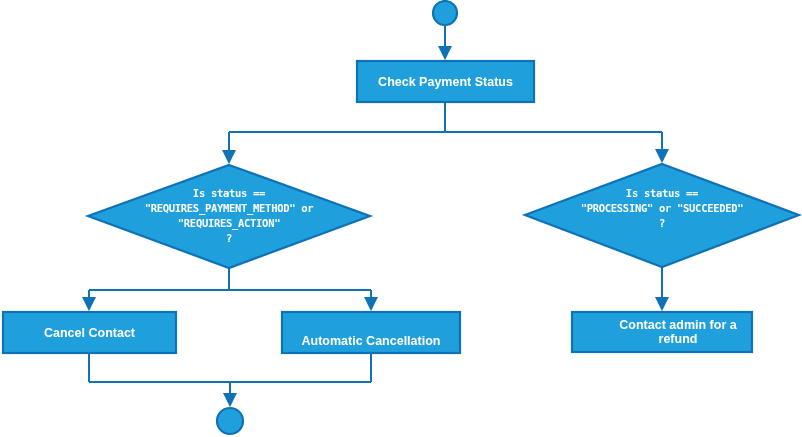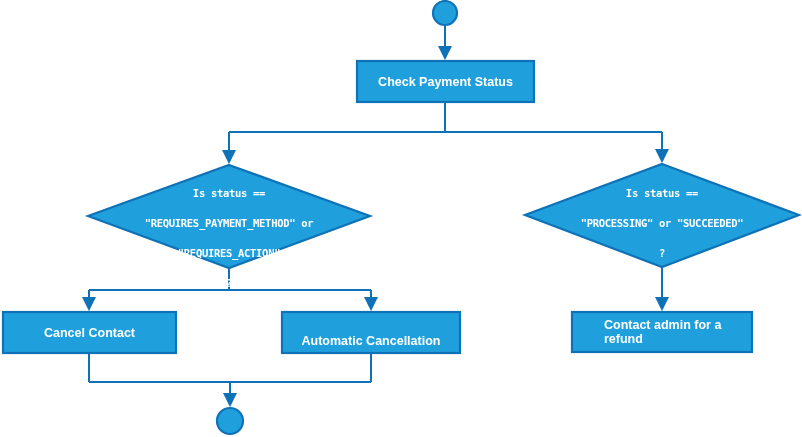--- a/index.html
+++ b/index.html
@@ -28,38 +28,37 @@
     stroke-width: 2;
     fill: none;
   }
   .arrowfill { fill: var(--stroke); }
   .label {
     position: absolute;
     display: flex;
     align-items: center;
     justify-content: center;
     color: var(--text);
-    text-align: left;
+    text-align: center;
     pointer-events: none;
   }
   .box-label {
     font-family: "Liberation Sans", sans-serif;
     font-weight: bold;
     font-size: 12.5px;
   }
   .mono-label {
     flex-direction: column;
     font-family: "DejaVu Sans Mono", monospace;
     font-weight: bold;
     font-size: 10.5px;
     letter-spacing: -0.3px;
     line-height: 15px;
     align-items: center;
     justify-content: flex-start;
-    gap: 15px;
   }
 </style>
 </head>
 <body>
 
 <div class="canvas">
 
   <svg width="802" height="437" viewBox="0 0 802 437">
     <defs>
       <marker id="arrow" viewBox="0 0 10 10" refX="8.5" refY="5" markerWidth="7" markerHeight="7" orient="auto-start-reverse">

